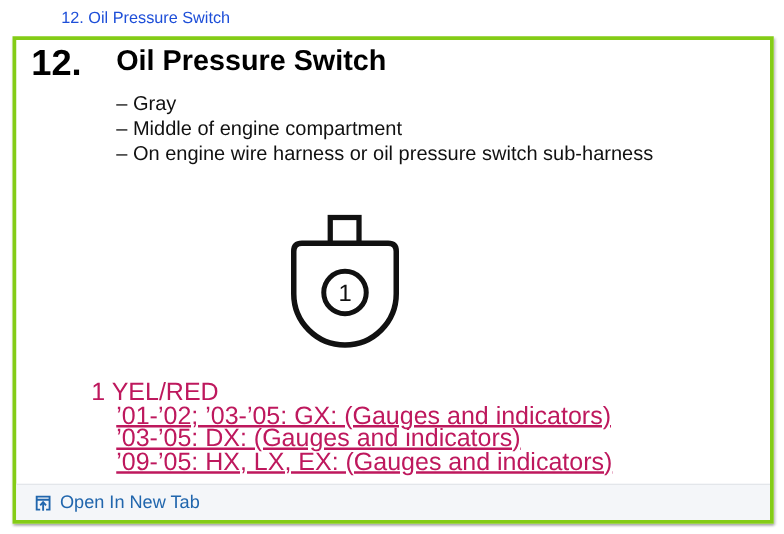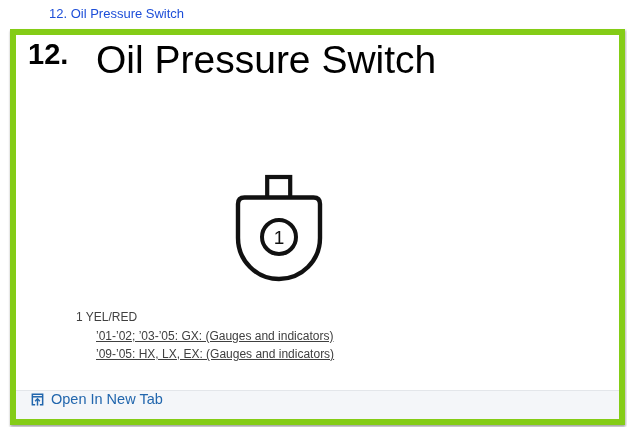--- a/index.html
+++ b/index.html
@@ -2,62 +2,68 @@
 <html><head>
 <meta charset="utf-8">
 <style>
   html,body{margin:0;padding:0;background:#ffffff;}
   body{width:627px;height:427px;position:relative;overflow:hidden;
        font-family:"Liberation Sans", sans-serif;-webkit-font-smoothing:antialiased;}
 
   .breadcrumb{position:absolute;left:12px;top:6px;font-size:13px;color:#1d4ed8;margin-left:37px;}
 
   .panel{position:absolute;left:10px;top:29px;width:603px;height:384px;
-         background:#ffffff;border:6px solid #84cc16;
+         background:#ffffff;border:3px solid #84cc16;
          box-shadow:0 2px 2px rgba(0,0,0,.28), 2px 1px 2px rgba(0,0,0,.12);}
 
   .title-number{position:absolute;left:12px;top:3px;font-size:29px;font-weight:bold;color:#000;}
-  .title-text{position:absolute;left:80px;top:3px;font-size:39px;font-weight:normal;color:#000;}
+  .title-text{position:absolute;left:80px;top:3px;font-size:23px;font-weight:bold;color:#000;}
 
   .details{position:absolute;left:80px;top:42px;font-size:16px;line-height:20px;color:#111;}
 
   .connector-svg{position:absolute;left:217px;top:138px;}
 
-  .wire-block{position:absolute;left:60px;top:273px;font-size:12px;line-height:18.5px;color:#404040;}
+  .wire-block{position:absolute;left:60px;top:273px;font-size:20px;line-height:18.5px;color:#be185d;}
   .wire-apps{margin-left:20px;text-decoration:underline;}
 
   .footer{position:absolute;left:0;right:0;bottom:0;height:29px;background:#f4f6f9;
-          border-top:1px solid #e3e6ea;display:flex;align-items:flex-start;
+          border-top:1px solid #e3e6ea;display:flex;align-items:center;
           justify-content:space-between;padding:0 3px 0 14px;box-sizing:border-box;}
   .link{display:flex;align-items:center;gap:6px;color:#2166ad;font-size:14.5px;
         cursor:pointer;text-decoration:none;}
   .link svg{display:block;}
 </style>
 </head>
 <body>
 
 <div class="breadcrumb">12. Oil Pressure Switch</div>
 
 <div class="panel">
 
   <div class="title-number">12.</div>
   <div class="title-text">Oil Pressure Switch</div>
 
+  <div class="details">
+    <div>– Gray</div>
+    <div>– Middle of engine compartment</div>
+    <div>– On engine wire harness or oil pressure switch sub-harness</div>
+  </div>
 
   <svg class="connector-svg" width="92" height="112" viewBox="0 0 92 112" xmlns="http://www.w3.org/2000/svg">
     <rect x="34.2" y="4" width="23" height="24" fill="#ffffff" stroke="#111111" stroke-width="4.2"></rect>
     <path d="M5 31 Q5 24.5 11.5 24.5 L80.5 24.5 Q87 24.5 87 31 L87 65 A41 41 0 0 1 5 65 Z" fill="#ffffff" stroke="#111111" stroke-width="4.4" stroke-linejoin="round"></path>
     <circle cx="46" cy="64" r="17" fill="none" stroke="#111111" stroke-width="4"></circle>
     <text x="46" y="70.5" font-size="19" text-anchor="middle" fill="#111111" font-family="Liberation Sans, sans-serif">1</text>
   </svg>
 
   <div class="wire-block">
     <div><span>1</span> <span>YEL/RED</span></div>
     <div class="wire-apps">
       <div>’01-’02; ’03-’05: GX: (Gauges and indicators)</div>
+      <div>’03-’05: DX: (Gauges and indicators)</div>
       <div>’09-’05: HX, LX, EX: (Gauges and indicators)</div>
     </div>
   </div>
 
   <div class="footer">
     <a class="link">
       <svg width="15" height="15" viewBox="0 0 16 16" fill="none" stroke="#2166ad" xmlns="http://www.w3.org/2000/svg">
         <path d="M5.5 13.5 H2.5 V2.5 H13.5 V13.5 H10.5" stroke-width="1.6"></path>
         <line x1="2.5" y1="5.1" x2="13.5" y2="5.1" stroke-width="1.6"></line>
         <path d="M8 14.5 V8" stroke-width="1.6"></path>

